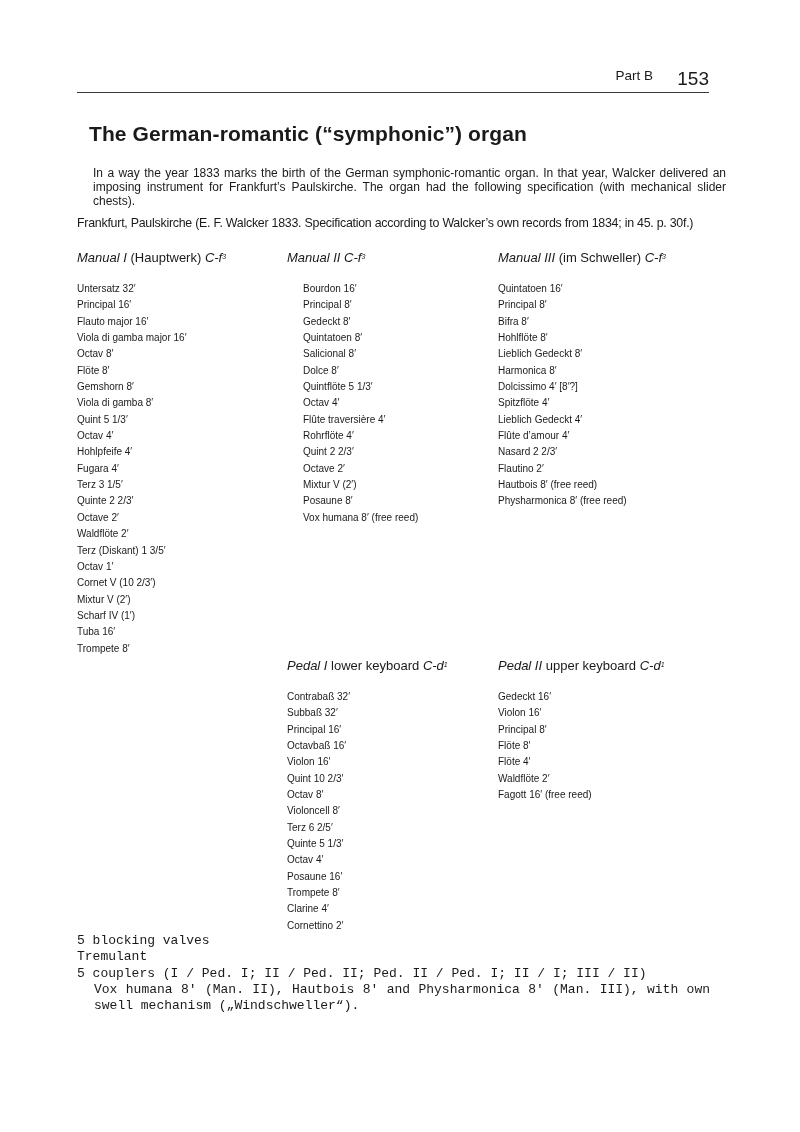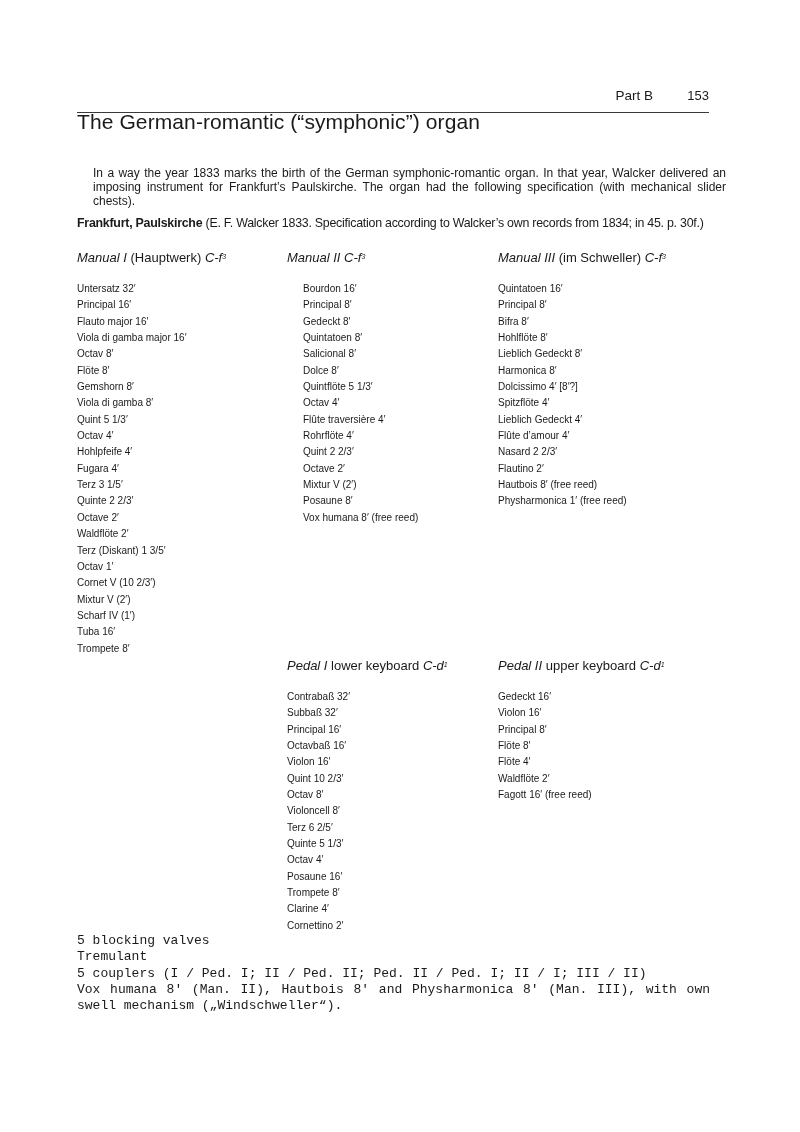--- a/index.html
+++ b/index.html
@@ -4,54 +4,53 @@
 <style>
   html, body { margin: 0; padding: 0; background: #ffffff; }
   body {
     width: 800px; height: 1132px; position: relative; overflow: hidden;
     font-family: "Liberation Sans", "DejaVu Sans", sans-serif;
     color: #1a1a1a;
   }
   .page-header {
     position: absolute; left: 77px; top: 66px; width: 632px; height: 26px;
     border-bottom: 1px solid #3a3a3a;
-    margin-top: 20px;
   }
   .page-header .part { position: absolute; right: 56px; top: 2px; font-size: 13.5px; }
-  .page-header .num { position: absolute; right: 0; top: 2px; font-size: 13px; }
+  .page-header .num { position: absolute; right: 0; top: 2px; font-size: 19px; }
   .title {
     position: absolute; left: 77px; top: 110px;
-    font-size: 21px; font-weight: normal; margin: 0; letter-spacing: 0.1px;
+    font-size: 21px; font-weight: bold; margin: 12px; letter-spacing: 0.1px;
   }
   .intro {
     position: absolute; left: 77px; top: 150px; width: 633px;
     font-size: 12px; line-height: 14px; text-align: justify; margin: 16px;
   }
   .source {
     position: absolute; left: 77px; top: 215px; width: 640px;
     font-size: 12.4px; line-height: 16px; margin: 0; letter-spacing: -0.25px;
     white-space: nowrap;
   }
-  .source b { font-weight: bold; }
+  .source b { font-weight: normal; }
   .col-head {
     position: absolute; font-size: 13px; line-height: 16px; white-space: nowrap;
   }
   .col-head i { font-style: italic; }
   .col-head sup { font-size: 7px; vertical-align: 3px; font-style: italic; }
   .stop-list {
     position: absolute; list-style: none; margin: 0; padding: 0;
     font-size: 10px; line-height: 16.35px;
   }
   .stop-list li { white-space: nowrap; }
   .accessories {
     position: absolute; left: 77px; top: 933px; width: 633px;
     font-size: 13px; line-height: 16.35px; margin: 0; font-family: Liberation Mono, monospace;
   }
   .accessories div { text-align: justify; }
-  .acc-last { text-align: justify; }
+  .acc-last { text-align: justify; margin-left: 17px; }
 </style>
 </head>
 <body>
 
 <div class="page-header">
   <span class="part">Part B</span>
   <span class="num">153</span>
 </div>
 
 <h1 class="title">The German-romantic (“symphonic”) organ</h1>
@@ -114,21 +113,21 @@
     <li>Hohlflöte 8′</li>
     <li>Lieblich Gedeckt 8′</li>
     <li>Harmonica 8′</li>
     <li>Dolcissimo 4′ [8′?]</li>
     <li>Spitzflöte 4′</li>
     <li>Lieblich Gedeckt 4′</li>
     <li>Flûte d’amour 4′</li>
     <li>Nasard 2 2/3′</li>
     <li>Flautino 2′</li>
     <li>Hautbois 8′ (free reed)</li>
-    <li>Physharmonica 1′ (free reed)</li>
+    <li>Physharmonica 8′ (free reed)</li>
   </ul>
 
 <div class="col-head" style="left:287px; top:657px;"><i>Pedal I</i><span> lower keyboard </span><i>C-d</i><sup>1</sup></div>
 <ul class="stop-list" id="list-3" style="left:287px; top:689px;">
     <li>Contrabaß 32′</li>
     <li>Subbaß 32′</li>
     <li>Principal 16′</li>
     <li>Octavbaß 16′</li>
     <li>Violon 16′</li>
     <li>Quint 10 2/3′</li>

